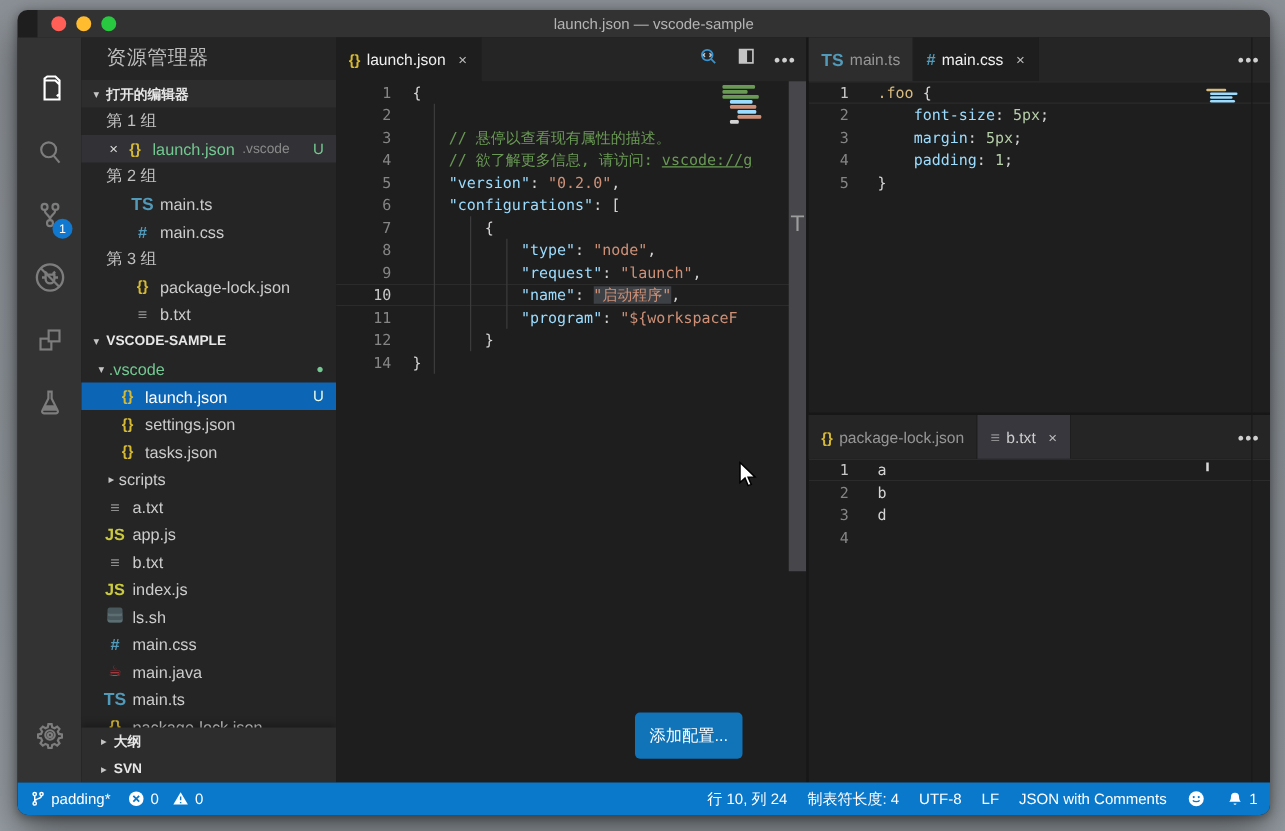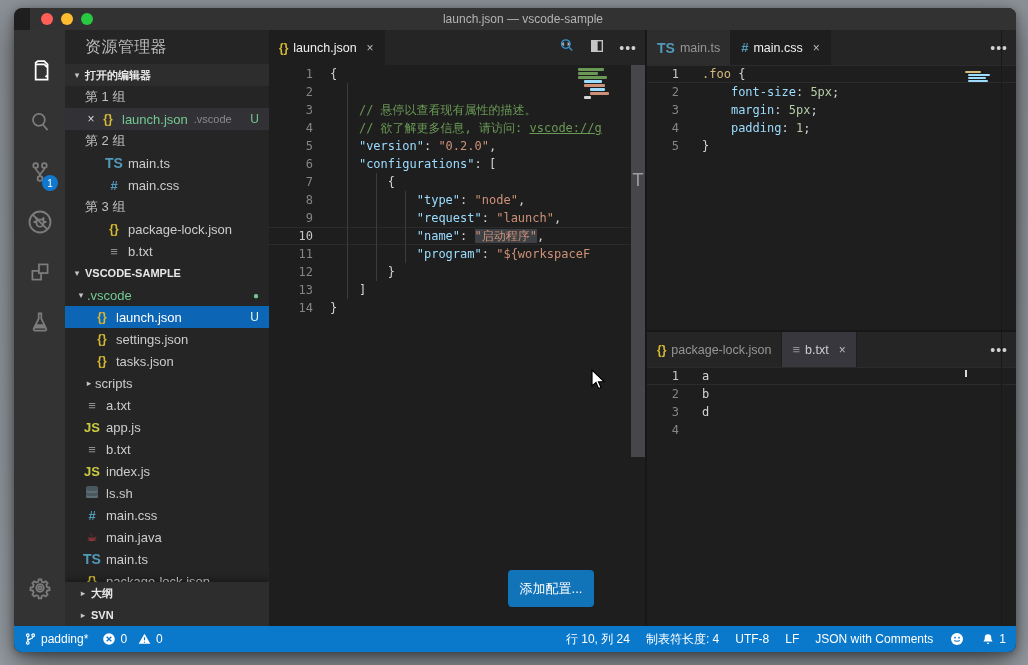--- a/index.html
+++ b/index.html
@@ -321,21 +321,20 @@
         <div class="code-line"><span class="ln">3</span><span class="ct"><span class="tk p">    </span><span class="tk cm">// 悬停以查看现有属性的描述。</span></span></div>
         <div class="code-line"><span class="ln">4</span><span class="ct"><span class="tk p">    </span><span class="tk cm">// 欲了解更多信息, 请访问: </span><span class="tk cml">vscode://g</span></span></div>
         <div class="code-line"><span class="ln">5</span><span class="ct"><span class="tk p">    </span><span class="tk k">"version"</span><span class="tk p">: </span><span class="tk s">"0.2.0"</span><span class="tk p">,</span></span></div>
         <div class="code-line"><span class="ln">6</span><span class="ct"><span class="tk p">    </span><span class="tk k">"configurations"</span><span class="tk p">: [</span></span></div>
         <div class="code-line"><span class="ln">7</span><span class="ct"><span class="tk p">        {</span></span></div>
         <div class="code-line"><span class="ln">8</span><span class="ct"><span class="tk p">            </span><span class="tk k">"type"</span><span class="tk p">: </span><span class="tk s">"node"</span><span class="tk p">,</span></span></div>
         <div class="code-line"><span class="ln">9</span><span class="ct"><span class="tk p">            </span><span class="tk k">"request"</span><span class="tk p">: </span><span class="tk s">"launch"</span><span class="tk p">,</span></span></div>
         <div class="code-line cur"><span class="ln">10</span><span class="ct"><span class="tk p">            </span><span class="tk k">"name"</span><span class="tk p">: </span><span class="tk s hl">"启动程序"</span><span class="tk p">,</span></span></div>
         <div class="code-line"><span class="ln">11</span><span class="ct"><span class="tk p">            </span><span class="tk k">"program"</span><span class="tk p">: </span><span class="tk s">"${workspaceF</span></span></div>
         <div class="code-line"><span class="ln">12</span><span class="ct"><span class="tk p">        }</span></span></div>
-        <div class="code-line"><span class="ln">13</span><span class="ct"><span class="tk p">    ]</span></span></div>
         <div class="code-line"><span class="ln">14</span><span class="ct"><span class="tk p">}</span></span></div>
       </div>
     <div class="guide" style="left:78px; top:53px; height:216px"></div>
     <div class="guide" style="left:107px; top:143px; height:108px"></div>
     <div class="guide" style="left:136px; top:161px; height:72px"></div>
     <div class="minimap1">
       <div class="mm-line" style="background:#6a9955; width:80%"></div>
       <div class="mm-line" style="background:#6a9955; width:60%"></div>
       <div class="mm-line" style="background:#6a9955; width:88%"></div>
       <div class="mm-line" style="background:#9cdcfe; width:55%; margin-left:8px"></div>

